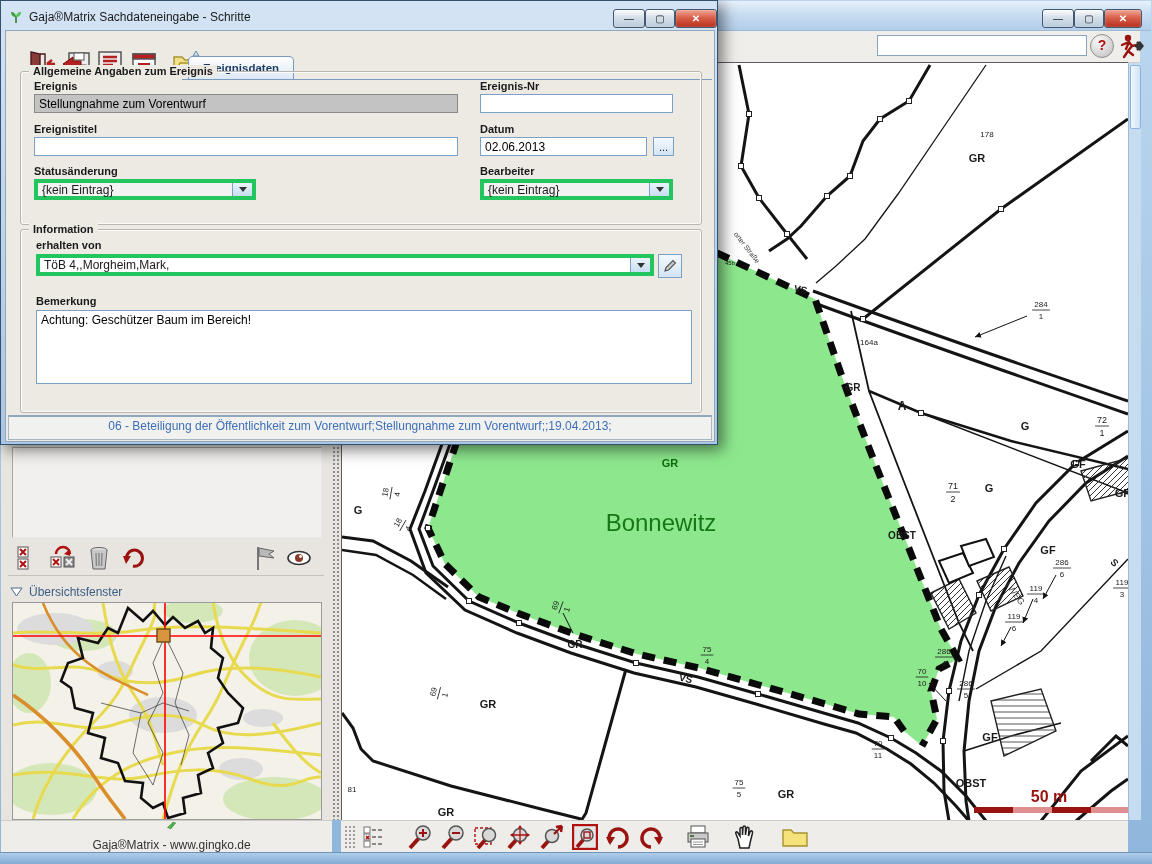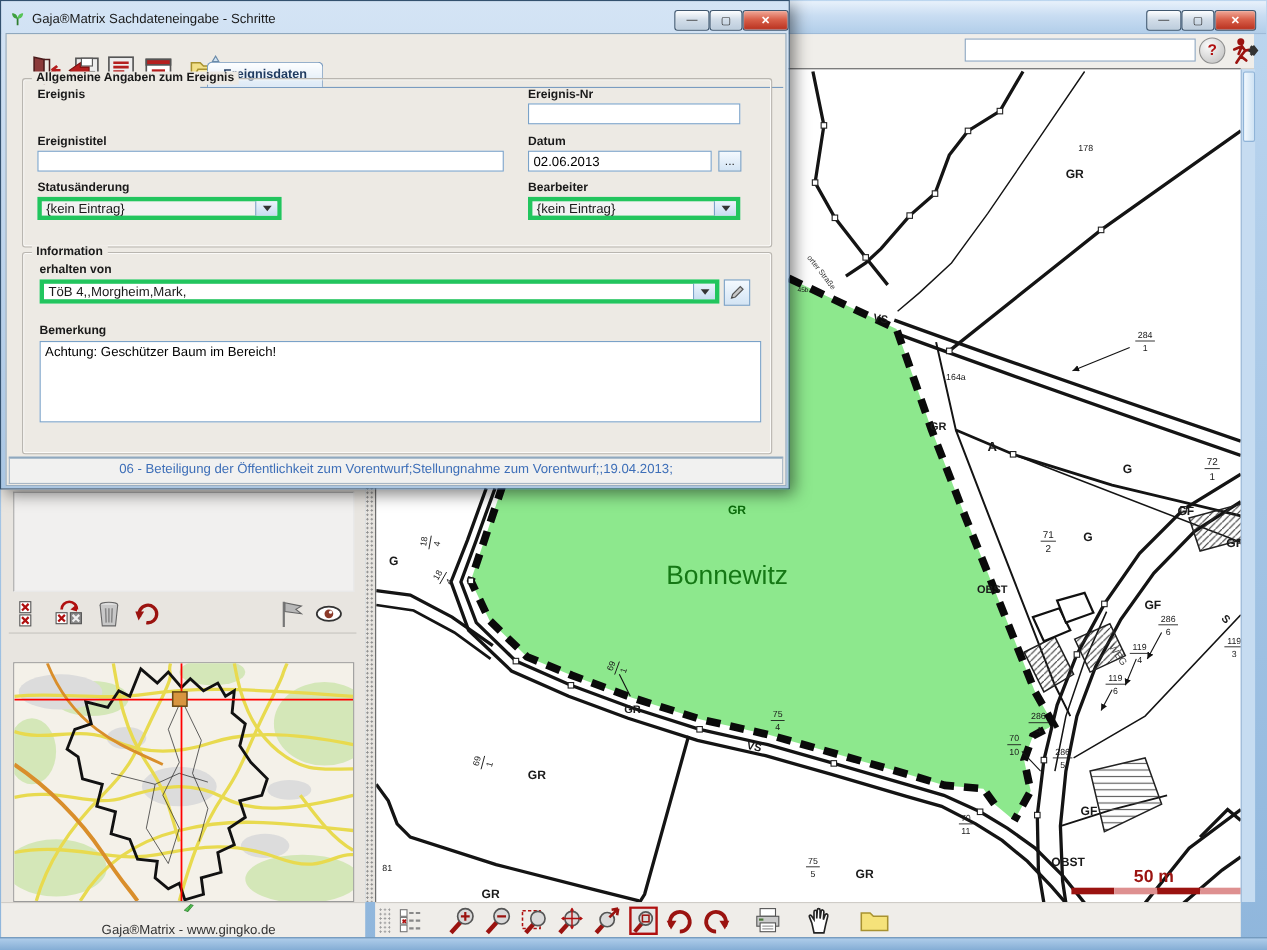--- a/index.html
+++ b/index.html
@@ -147,20 +147,26 @@
       <line x1="6" y1="2" x2="6" y2="25" stroke="#777" stroke-width="2"></line>
       <path d="M7,3 L22,6 L17,9 L22,13 L7,11 Z" fill="#B8B8B8" stroke="#666"></path>
     </svg>
     <svg class="tool" style="margin-right:12px" viewBox="0 0 26 26">
       <ellipse cx="13" cy="13" rx="11" ry="6.5" fill="#fff" stroke="#333" stroke-width="1.6"></ellipse>
       <circle cx="13" cy="13" r="4" fill="#8B3A2A"></circle>
       <circle cx="14.5" cy="11.5" r="1.4" fill="#fff"></circle>
     </svg>
   </div>
 
+  <div class="abs" id="overview-header">
+    <svg width="13" height="10" viewBox="0 0 13 10">
+      <path d="M1,1 L12,1 L6.5,9 Z" fill="#fff" stroke="#4A6A8A"></path>
+    </svg>
+    <span>Übersichtsfenster</span>
+  </div>
 
   <svg class="abs" id="minimap" viewBox="0 0 308 216">
     <rect width="308" height="216" fill="#F4F1E9"></rect>
     <g fill="#D4E7B8">
       <ellipse cx="38" cy="186" rx="46" ry="26"></ellipse>
         <ellipse cx="282" cy="55" rx="46" ry="38"></ellipse>
       <ellipse cx="70" cy="32" rx="34" ry="16"></ellipse>
         <ellipse cx="262" cy="196" rx="52" ry="22"></ellipse>
       <ellipse cx="16" cy="80" rx="22" ry="30"></ellipse>
         <ellipse cx="180" cy="8" rx="30" ry="12"></ellipse>
@@ -601,20 +607,21 @@
           <div id="tab-ereignisdaten">
             <span>Ereignisdaten</span>
           </div>
         </div>
       </div>
 
       <div class="group" style="left:14px;top:40px;width:680px;height:152px;">
         <span class="group-legend">Allgemeine Angaben zum Ereignis</span>
       </div>
       <span class="flabel" style="left:28px;top:49px;">Ereignis</span>
+      <input class="field ro" style="left: 28px; top: 63px; width: 424px; height: 19px;" readonly="" value="Stellungnahme zum Vorentwurf">
       <span class="flabel" style="left:474px;top:49px;">Ereignis-Nr</span>
       <input class="field" style="left: 474px; top: 63px; width: 193px; height: 19px;" value="">
       <span class="flabel" style="left:28px;top:92px;">Ereignistitel</span>
       <input class="field" style="left: 28px; top: 106px; width: 424px; height: 19px;" value="">
       <span class="flabel" style="left:474px;top:92px;">Datum</span>
       <input class="field" style="left: 474px; top: 106px; width: 167px; height: 19px;" value="02.06.2013">
       <div class="sqbtn" style="left:647px;top:106px;width:21px;height:19px;">...</div>
       <span class="flabel" style="left:28px;top:134px;">Statusänderung</span>
       <div class="combo" style="left:28px;top:148px;width:222px;height:21px;">
         <span class="val">{kein Eintrag}</span>

